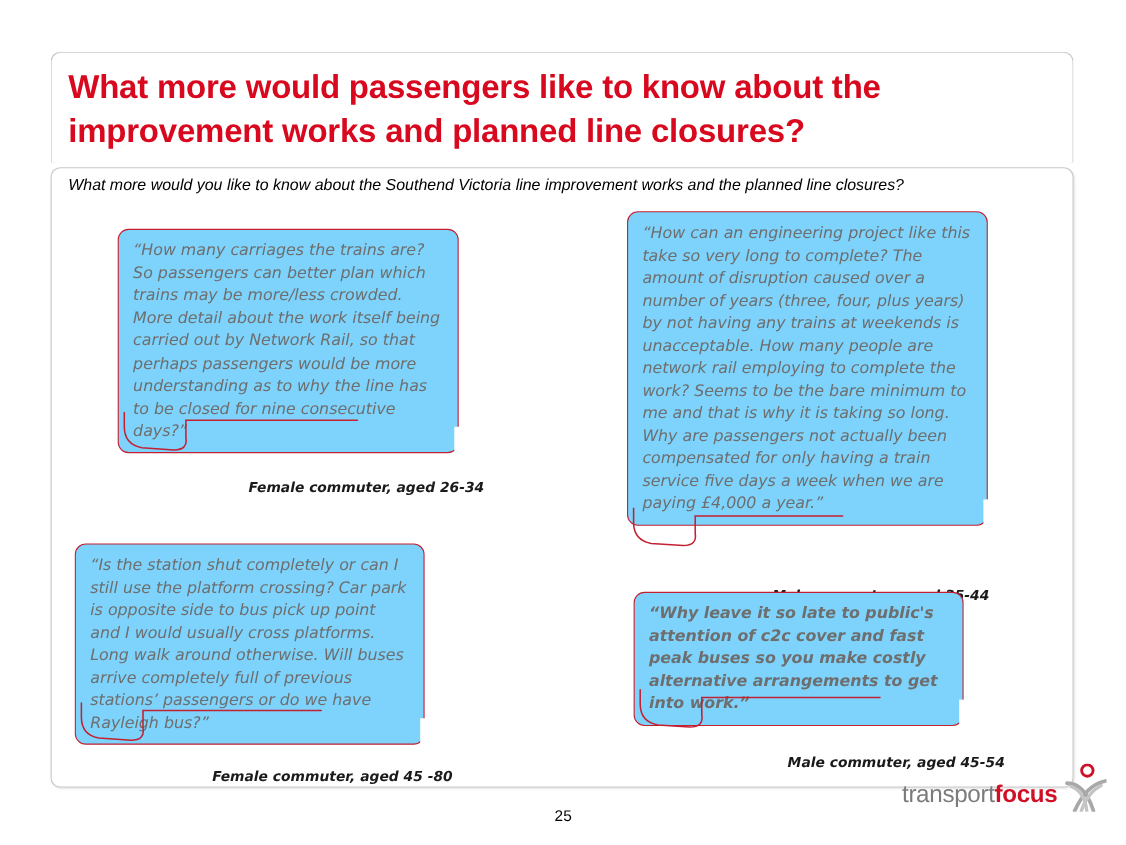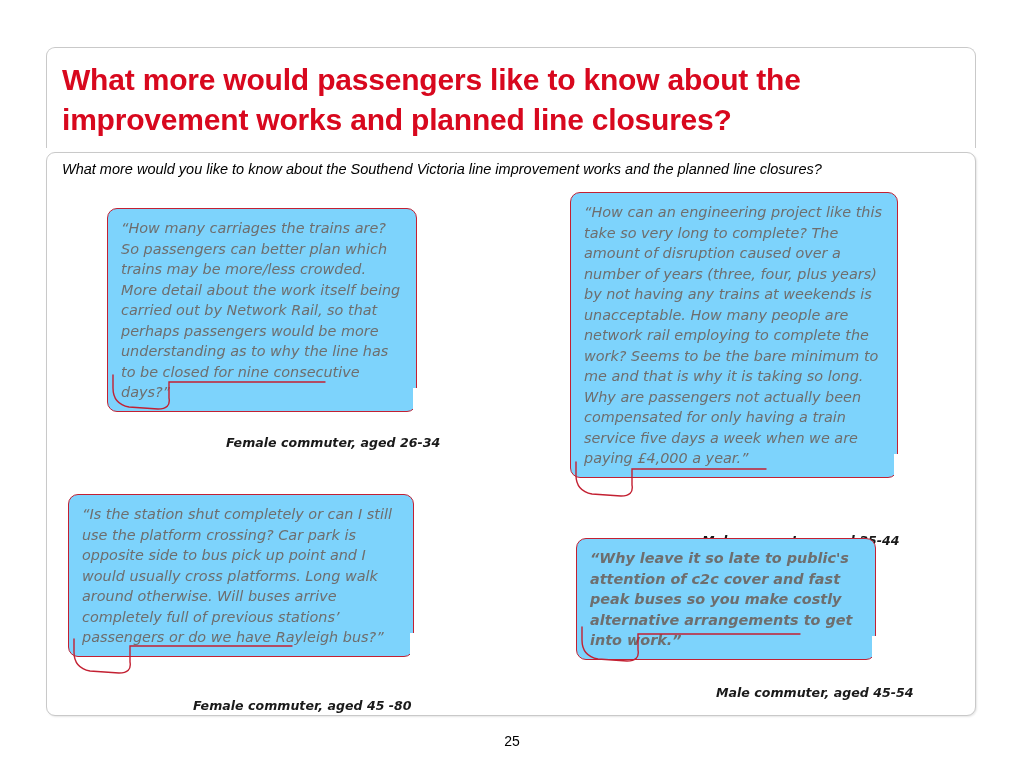--- a/index.html
+++ b/index.html
@@ -115,21 +115,21 @@
     margin-top: 36px;
   }
 
   
   #bubble-1 { left: 107px; top: 208px;  width: 310px; }
   #attrib-1 { left: 226px; top: 399px; }
 
   #bubble-2 { left: 570px; top: 192px;  width: 328px; }
   #attrib-2 { left: 702px; top: 497px; }
 
-  #bubble-3 { left: 68px;  top: 494px;  width: 346px; }
+  #bubble-3 { left: 68px;  top: 494px;  width: 318px; }
   #attrib-3 { left: 193px; top: 662px; }
 
   #bubble-4 { left: 576px; top: 538px;  width: 300px; font-weight: bold; }
   #attrib-4 { left: 716px; top: 649px; }
 
   
   .page-number {
     position: absolute;
     left: 0; right: 0;
     top: 733px;
@@ -209,14 +209,25 @@
       <div class="mask-right"></div>
     </div>
     <svg class="tail" width="240" height="46" style="left:-4px; top:88px;" viewBox="0 0 240 46">
       <path d="M 10 1 L 10 14 Q 10 30 26 33 L 55 35 Q 68 35 66 24 L 66 8 L 228 8" fill="none" stroke="#c32032" stroke-width="1.4" stroke-linecap="round"></path>
     </svg>
   </div>
   <div class="attrib" id="attrib-4">Male commuter, aged 45-54</div>
 
   <div class="page-number">25</div>
 
+  <div class="logo">
+    <span class="logo-word logo-transport">transport</span>
+      <span class="logo-word logo-focus">focus</span>
+    <svg class="logo-mark" width="42" height="44" viewBox="0 0 42 44">
+      <circle cx="24.5" cy="6.5" r="5.2" fill="none" stroke="#cf1026" stroke-width="2.6"></circle>
+      <path d="M 6 18 Q 22 18 30 43" fill="none" stroke="#a8a8a8" stroke-width="3.4" stroke-linecap="round"></path>
+      <path d="M 41 16 Q 24 19 13 43" fill="none" stroke="#a8a8a8" stroke-width="3.4" stroke-linecap="round"></path>
+      <path d="M 10 21 Q 22 26 24 43" fill="none" stroke="#c4c4c4" stroke-width="3" stroke-linecap="round"></path>
+      <path d="M 37 20 Q 25 26 19 43" fill="none" stroke="#c4c4c4" stroke-width="3" stroke-linecap="round"></path>
+    </svg>
+  </div>
 
 </div>
 
 </body></html>

